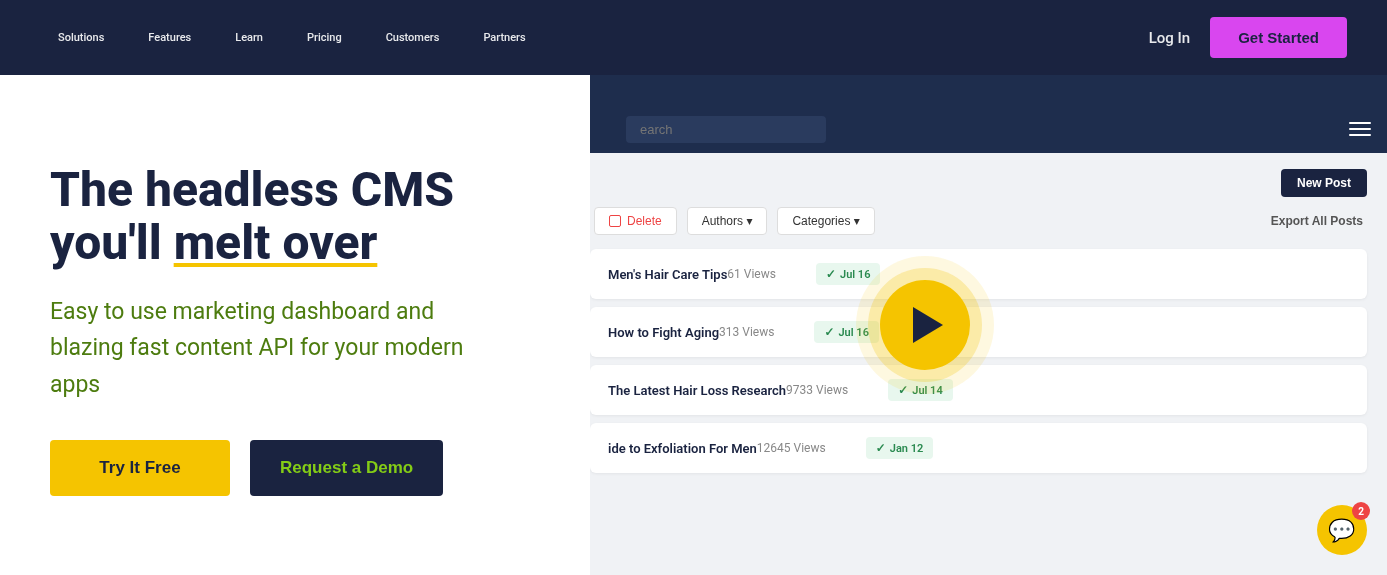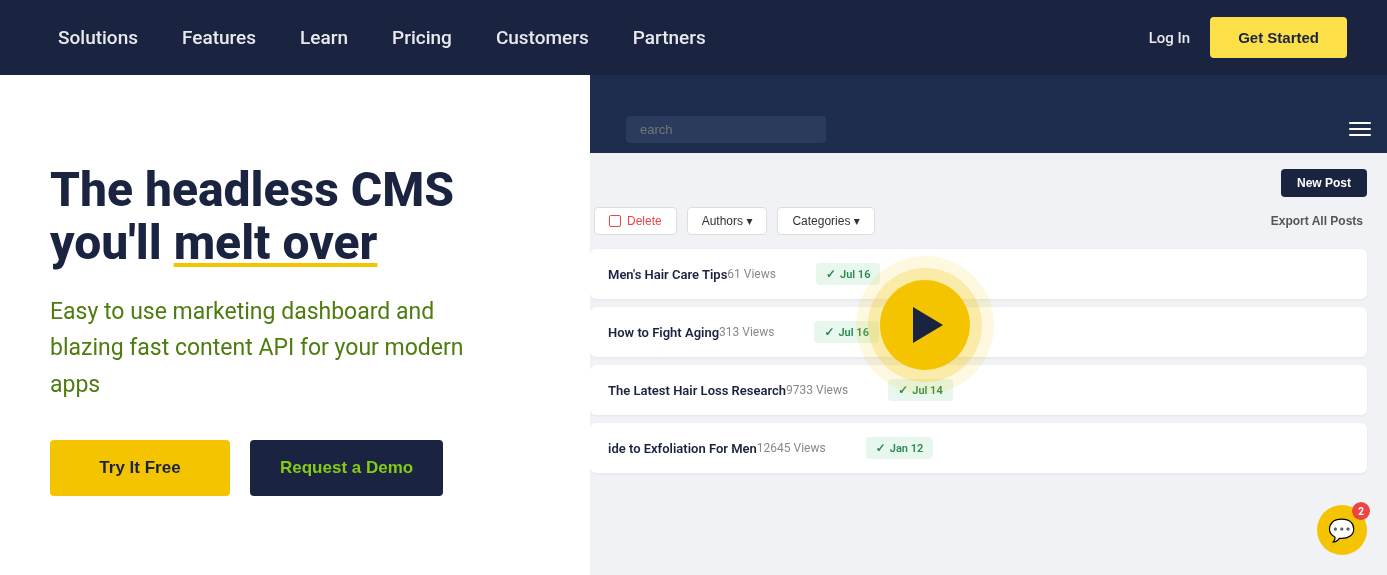--- a/index.html
+++ b/index.html
@@ -39,41 +39,41 @@
       letter-spacing: -0.5px;
     }
     .nav-links {
       display: flex;
       align-items: center;
       gap: 8px;
       flex: 1;
     }
     .nav-link {
       color: #fff;
-      font-size: 19px;
+      font-size: 11px;
       font-weight: 500;
       padding: 8px 18px;
       cursor: pointer;
       text-decoration: none;
       opacity: 0.9;
     }
     .nav-actions {
       display: flex;
       align-items: center;
       gap: 20px;
     }
     .login-link {
       color: #fff;
       font-size: 15px;
       font-weight: 500;
       cursor: pointer;
       opacity: 0.9;
     }
     .get-started-btn {
-      background: #fde047;
+      background: #d946ef;
       color: #1a2340;
       font-size: 15px;
       font-weight: 700;
       padding: 12px 28px;
       border: none;
       border-radius: 4px;
       cursor: pointer;
     }
 
     

